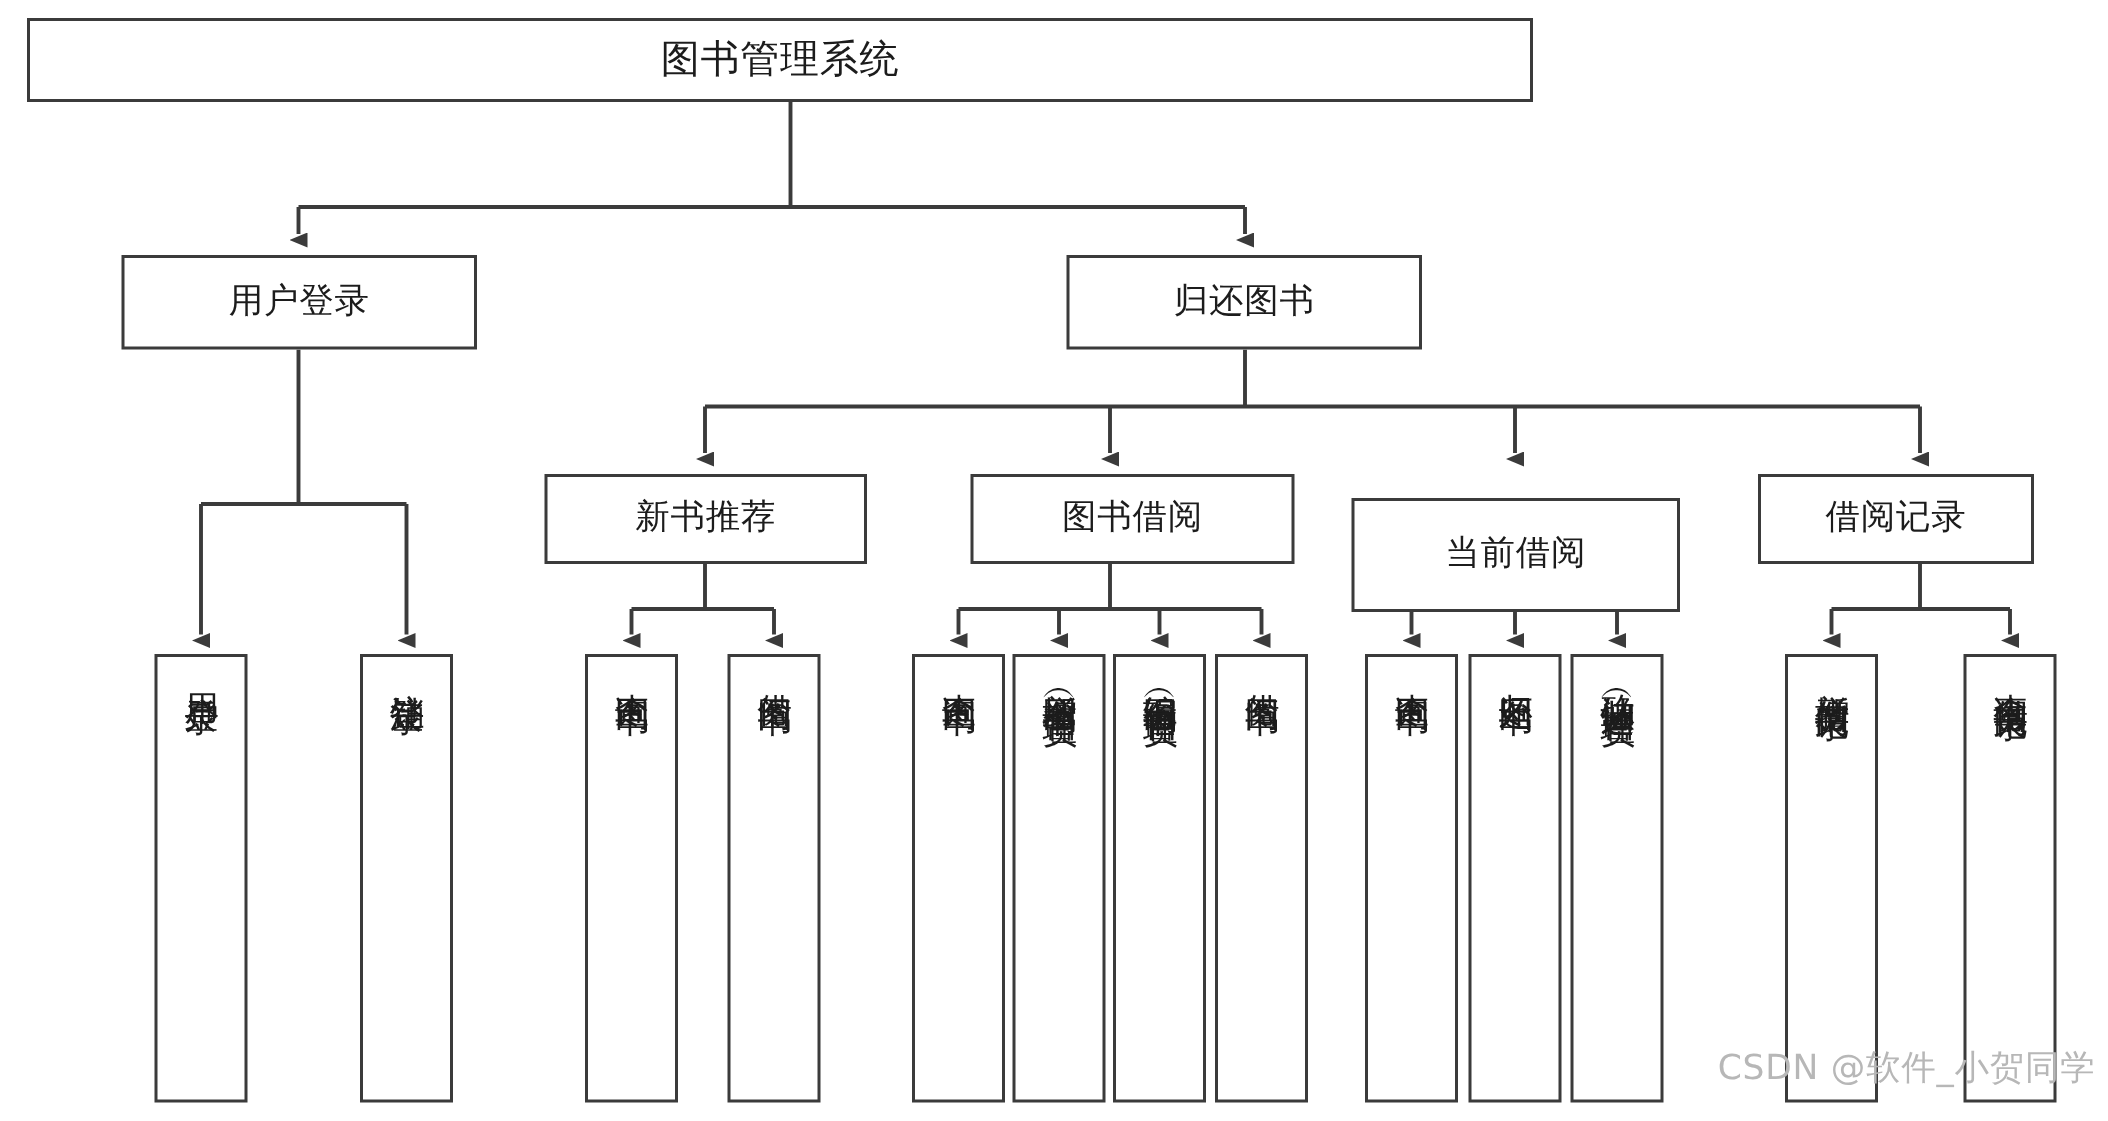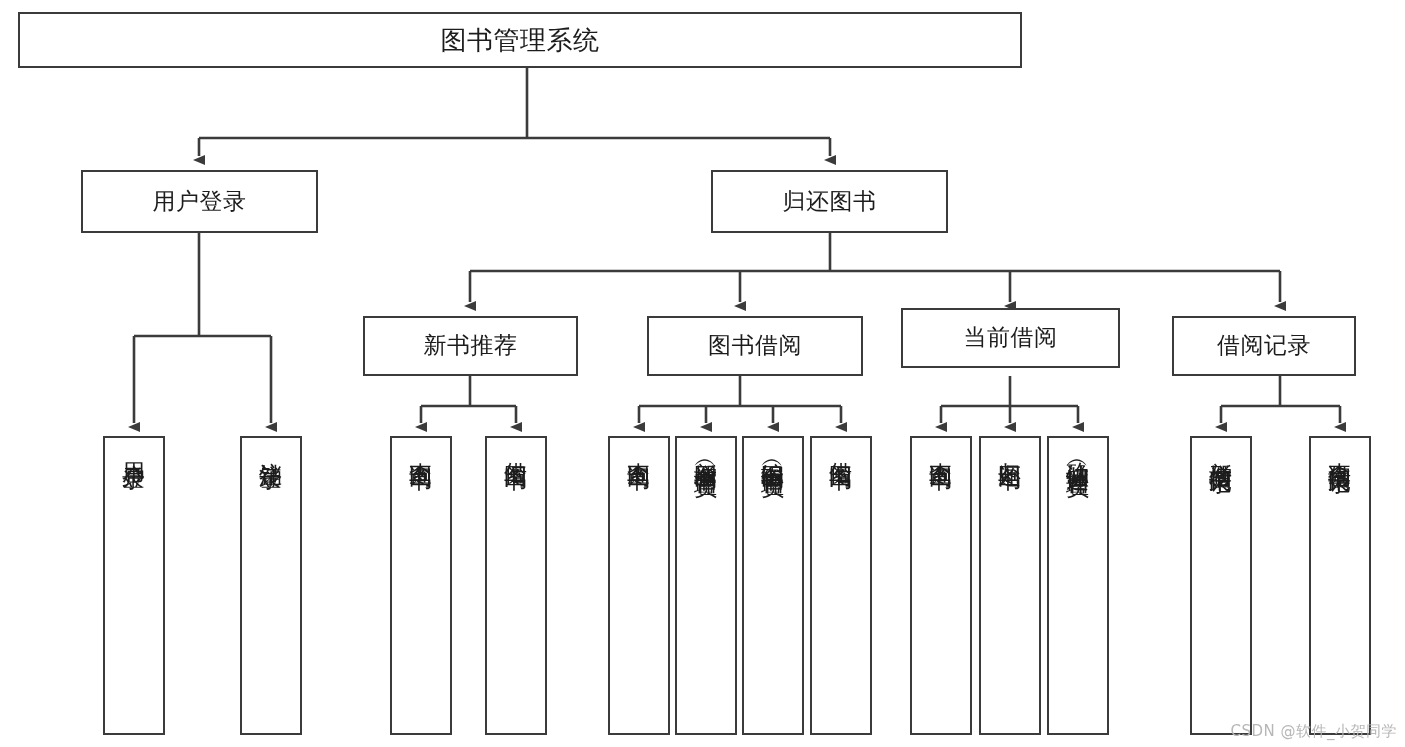--- a/index.html
+++ b/index.html
@@ -60,22 +60,22 @@
     writing-mode: vertical-rl;
     text-orientation: upright;
     font-size: 23px;
     line-height: 1.05;
     letter-spacing: 2px;
     white-space: normal;
   }
   .watermark {
     position: absolute;
     right: 8px;
-    bottom: 6px;
-    font-size: 15px;
+    bottom: 20px;
+    font-size: 23px;
     color: #b7b7b7;
     letter-spacing: 0.5px;
     user-select: none;
   }
 </style>
 </head>
 <body>
 
 <div id="diagram-root">
 
@@ -142,21 +142,21 @@
   <div class="node horizontal" style="left:711px; top:170px; width:237px; height:63px;">
     <span class="node-label">归还图书</span>
   </div>
 
   <div class="node horizontal" style="left:363px; top:316px; width:215px; height:60px;">
     <span class="node-label">新书推荐</span>
   </div>
   <div class="node horizontal" style="left:632px; top:316px; width:216px; height:60px;margin-left:15px;">
     <span class="node-label">图书借阅</span>
   </div>
-  <div class="node horizontal" style="left:901px; top:308px; width:219px; height:60px;">
+  <div class="node horizontal" style="left:901px; top:332px; width:219px; height:76px;">
     <span class="node-label">当前借阅</span>
   </div>
   <div class="node horizontal" style="left:1172px; top:316px; width:184px; height:60px;">
     <span class="node-label">借阅记录</span>
   </div>
 
   <div class="node vertical" style="left:103px; top:436px; width:62px; height:299px;">
     <span class="node-label">用户登录</span>
   </div>
   <div class="node vertical" style="left:240px; top:436px; width:62px; height:299px;">

